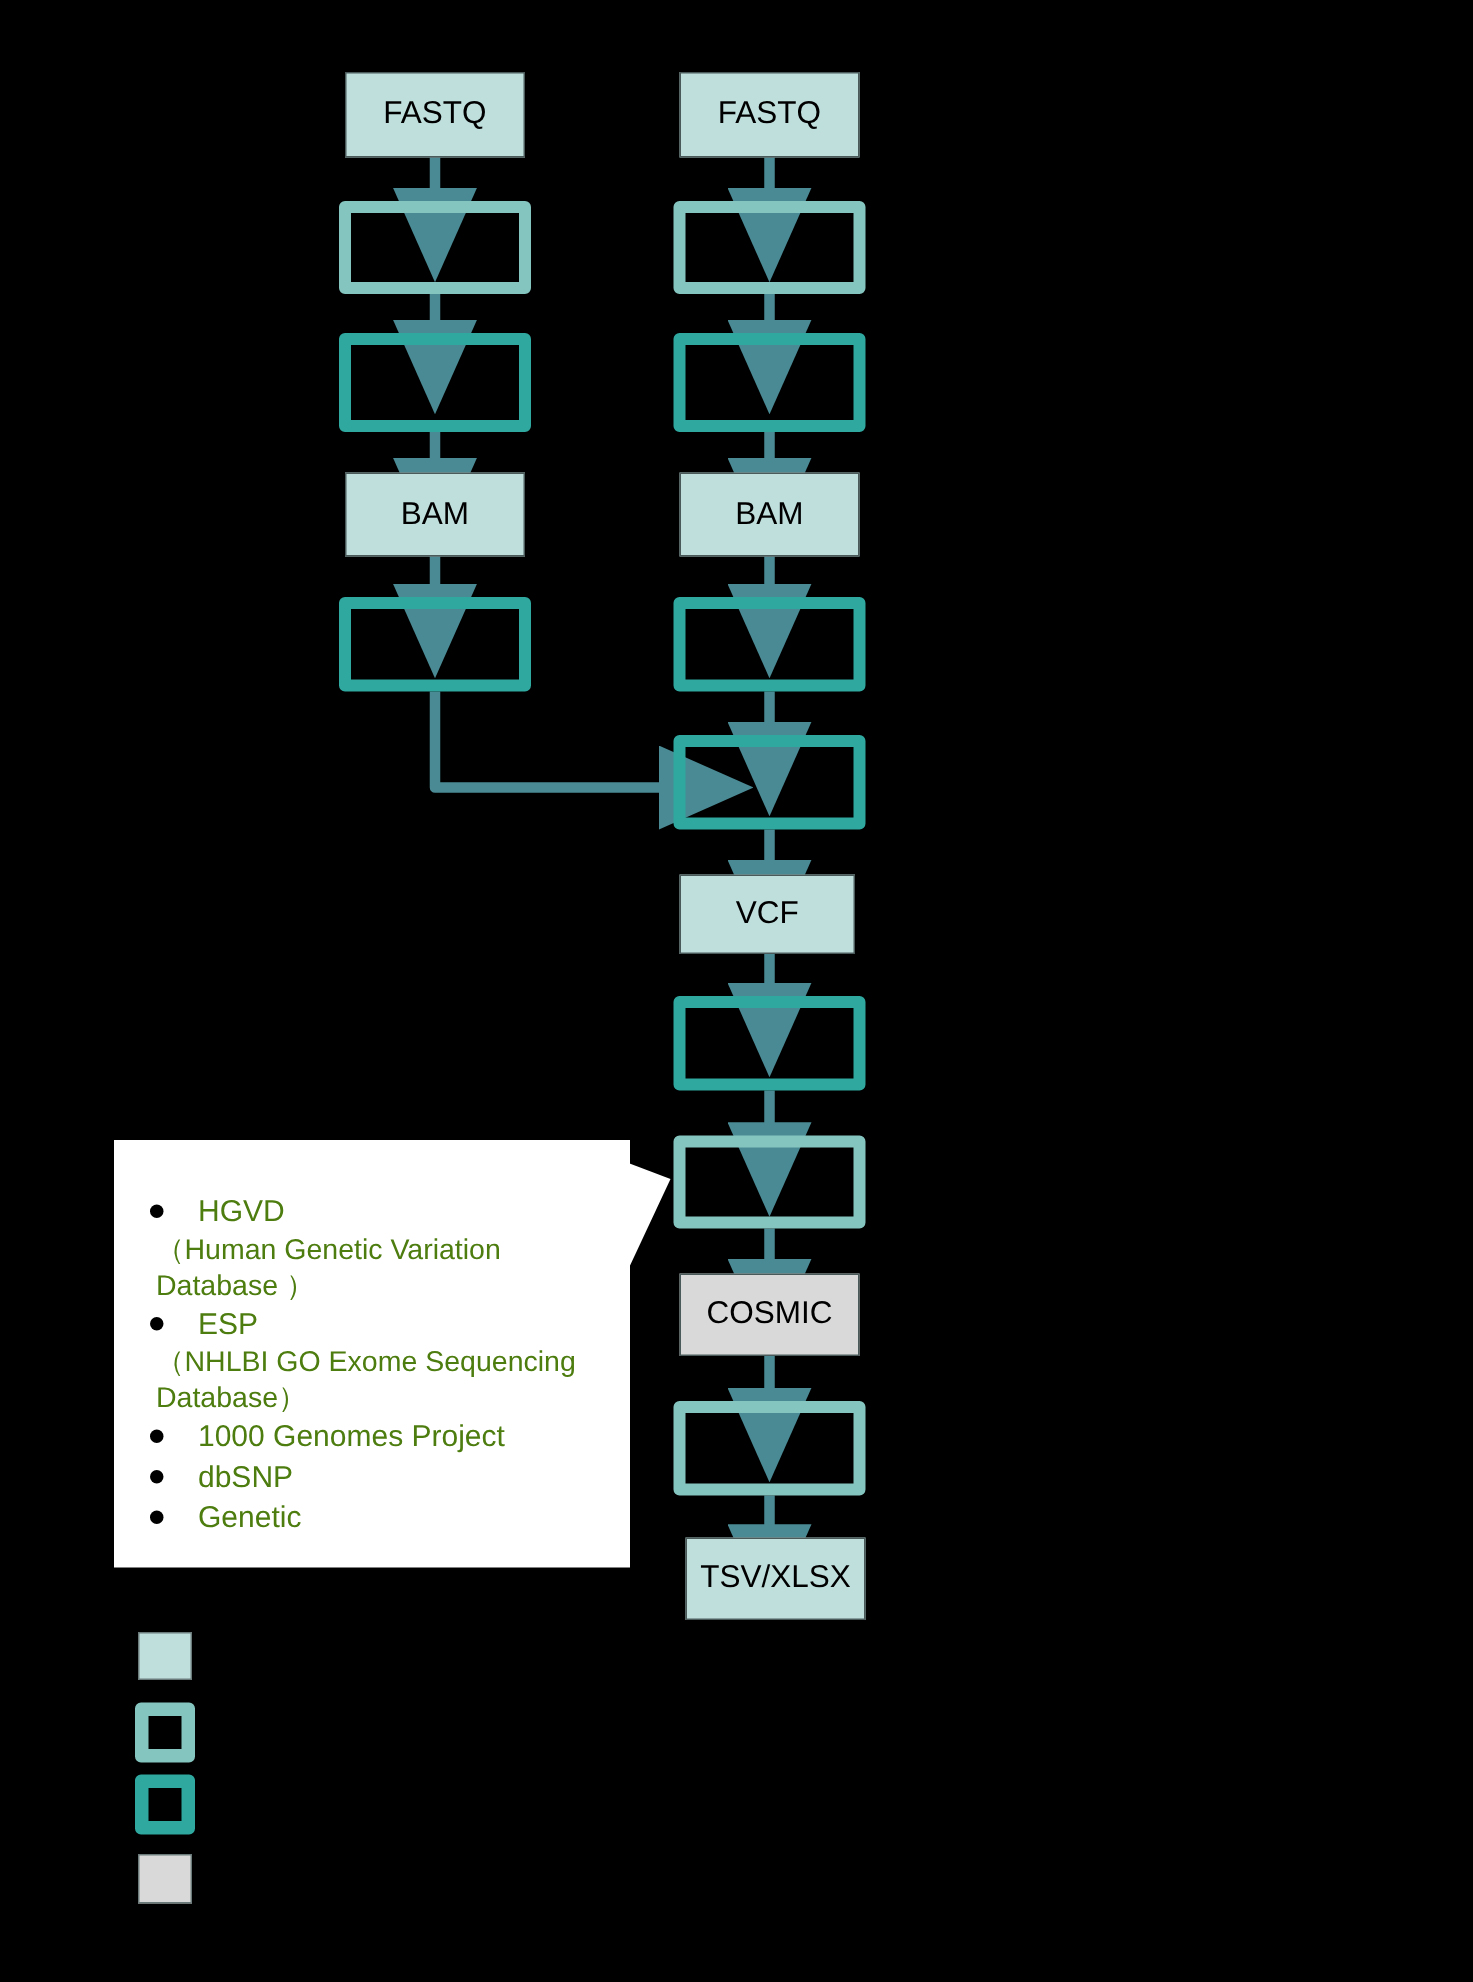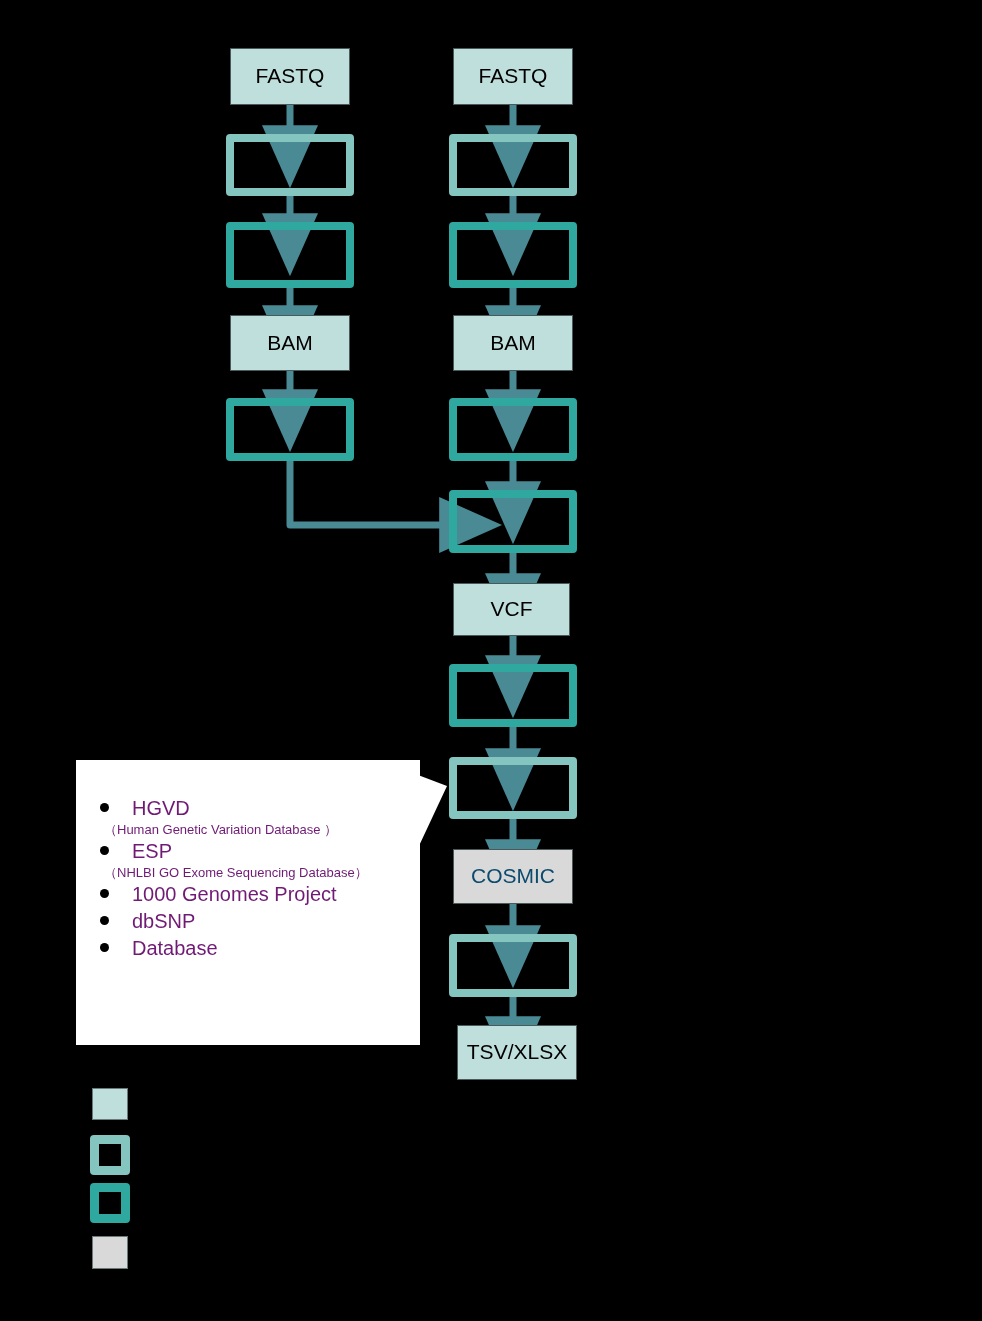--- a/index.html
+++ b/index.html
@@ -21,21 +21,21 @@
   .data-node{
     background:#bfdfdd;
     border:1.5px solid #4a5a5a;
     color:#000;
     font-size:21px;
   }
   
   .db-node{
     background:#d9d9d9;
     border:1.5px solid #4a5a5a;
-    color:#0c4a6e;
+    color:#000000;
     font-size:21px;
   }
   
   .proc-light{
     background:transparent;
     border:8px solid #85c5bf;
     border-radius:4px;
     color:#000;
     font-size:17px;
   }
@@ -45,41 +45,41 @@
     border:8px solid #2fa8a0;
     border-radius:4px;
     color:#000;
     font-size:17px;
   }
 
   
   .callout{
     position:absolute;
     background:#ffffff;
-    color:#701a75;
+    color:#4d7c0f;
     box-sizing:border-box;
   }
   .callout ul{
     list-style:none;margin:0;padding:0;
   }
   .callout li{
     position:relative;
     padding-left:56px;
     margin:0 0 1px 0;
     font-size:20px;
     line-height:1.28;
   }
   .callout li .bullet{
     position:absolute;left:24px;top:7px;
     width:9px;height:9px;border-radius:50%;
     background:#000;
   }
   .callout li .sub{
     display:block;
-    font-size:13px;
+    font-size:19px;
     line-height:1.28;
     margin-left:-28px;
   }
 
   
   .legend{position:absolute;left:0;top:0;}
   .swatch{position:absolute;box-sizing:border-box;}
   .sw-data{background:#bfdfdd;border:1.5px solid #6a7a7a;}
   .sw-light{background:transparent;border:9px solid #85c5bf;border-radius:4px;}
   .sw-dark{background:transparent;border:9px solid #2fa8a0;border-radius:4px;}
@@ -177,21 +177,21 @@
       <li>
         <span class="bullet"></span>
         <span>1000 Genomes Project</span>
       </li>
       <li>
         <span class="bullet"></span>
         <span>dbSNP</span>
       </li>
       <li>
         <span class="bullet"></span>
-        <span>Database</span>
+        <span>Genetic</span>
       </li>
     </ul>
   </div>
 
   <div class="legend">
     <div class="swatch sw-data" style="left:92px;top:1088px;width:36px;height:32px;"></div>
     <div class="legend-label" style="left:146px;top:1095px;"></div>
 
     <div class="swatch sw-light" style="left:90px;top:1135px;width:40px;height:40px;"></div>
     <div class="legend-label" style="left:146px;top:1146px;"></div>

